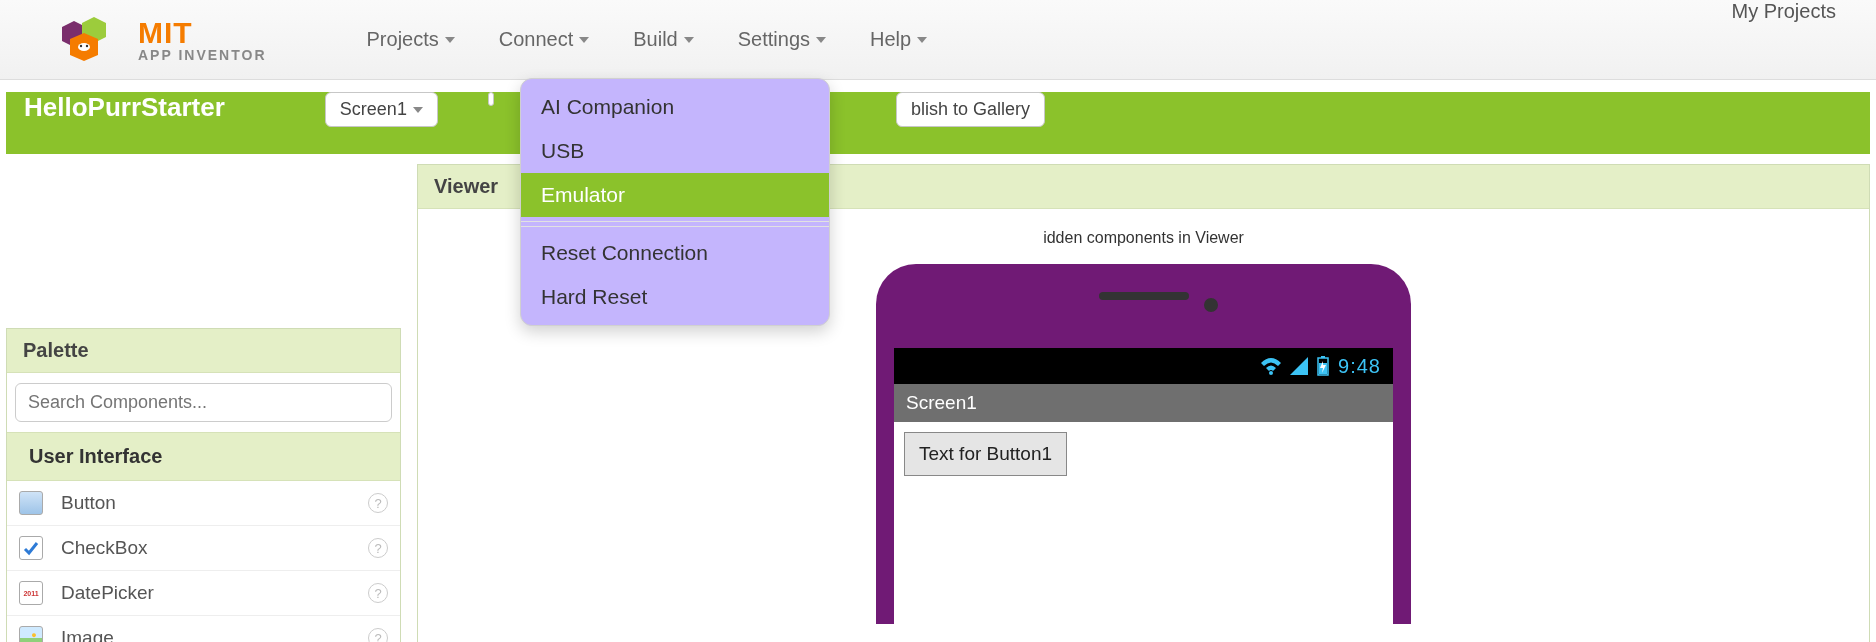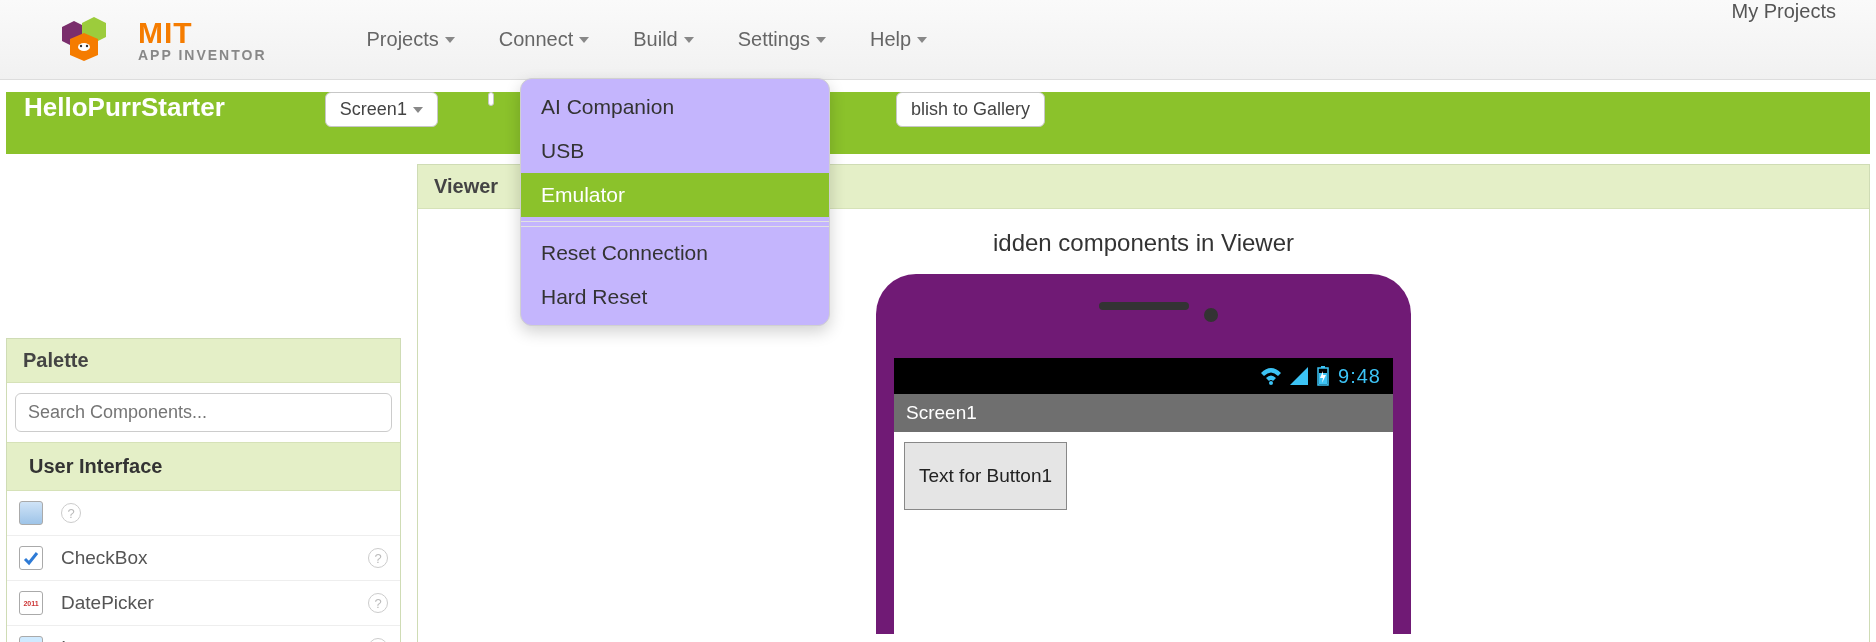--- a/index.html
+++ b/index.html
@@ -103,21 +103,21 @@
   .comp-label { flex: 1; }
   .help-icon {
     width: 20px; height: 20px; border: 1px solid #ccc; border-radius: 50%;
     color: #bbb; font-size: 13px; display: flex; align-items: center; justify-content: center;
     cursor: pointer;
   }
 
   
   .viewer { flex: 1; position: relative; }
   .viewer-body { background: #fff; padding: 20px; min-height: 430px; position: relative; }
-  .hidden-text { font-size: 24px; color: #333; text-align: center; margin-bottom: 10px; }
+  .hidden-text { font-size: 16px; color: #333; text-align: center; margin-bottom: 10px; }
 
   
   .phone {
     width: 535px; height: 360px; background: #701a75; border-radius: 40px 40px 0 0;
     margin: 17px auto; padding: 18px; position: relative; overflow: hidden;
   }
   .phone-speaker {
     width: 90px; height: 8px; background: #333; border-radius: 4px;
     margin: 10px auto 0 auto;
   }
@@ -132,21 +132,21 @@
     background: #000; color: #3cc3f5; height: 36px; display: flex;
     align-items: center; justify-content: flex-end; padding: 0 12px; gap: 8px;
     font-size: 20px; letter-spacing: 1px;
   }
   .titlebar {
     background: #6f6f6f; color: #fff; font-size: 19px; padding: 8px 12px;
   }
   .app-body { background: #fff; padding: 10px; }
   .app-button {
     display: inline-block; background: #e5e5e5; border: 1px solid #888;
-    padding: 22px 14px; font-size: 19px; color: #222;
+    padding: 10px 14px; font-size: 19px; color: #222;
   }
 
   
   .dropdown {
     position: absolute; top: 78px; left: 520px; width: 310px;
     background: #c4b5fd; border: 1px solid #d0d0d0; border-radius: 12px;
     box-shadow: 0 6px 16px rgba(0,0,0,0.18); z-index: 100; padding: 6px 0;
   }
   .dd-item {
     padding: 10px 20px; font-size: 21px; color: #333; cursor: pointer;
@@ -223,20 +223,21 @@
   <div class="panel palette">
     <div class="panel-header">Palette</div>
     <div class="search-wrap">
       <input class="search" type="text" placeholder="Search Components..." style="">
     </div>
     <div class="cat-header">User Interface</div>
     <div class="comp-list">
 
       <div class="comp-row">
         <div class="comp-icon" style="background:linear-gradient(#cfe3f7,#9ec4e8)"></div>
+        <div class="comp-label">Button</div>
         <div class="help-icon">?</div>
       </div>
 
       <div class="comp-row">
         <div class="comp-icon" style="background:#fff">
           <svg class="ico" viewBox="0 0 20 20">
               <polyline points="4,11 8,15 16,5" fill="none" stroke="#2e7bd6" stroke-width="3"></polyline>
             </svg>
         </div>
         <div class="comp-label">CheckBox</div>

